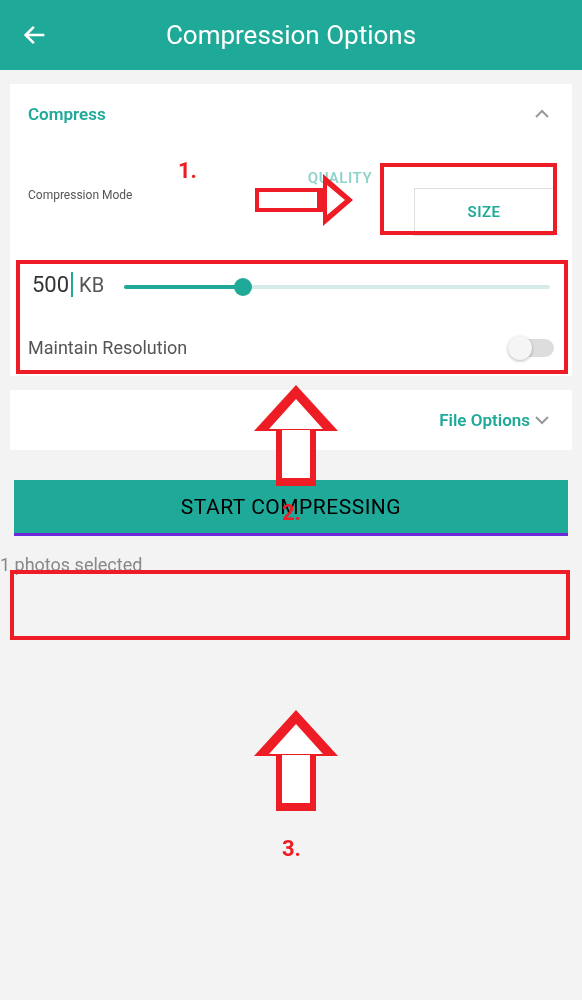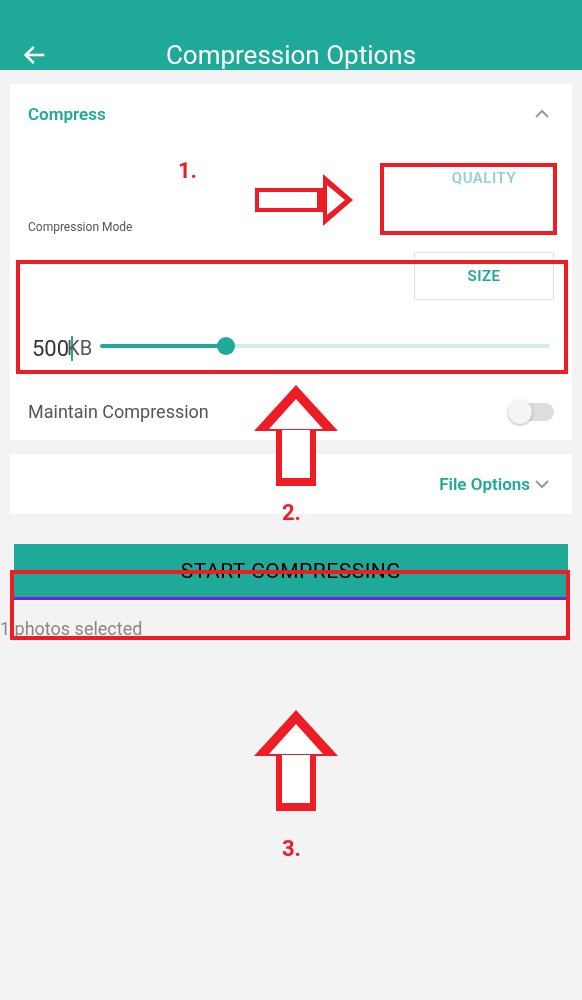--- a/index.html
+++ b/index.html
@@ -8,21 +8,21 @@
       height: 1000px;
       background: #f3f3f3;
       font-family: -apple-system, BlinkMacSystemFont, 'Segoe UI', Roboto, sans-serif;
       position: relative;
       overflow: hidden;
     }
     .header {
       background: #1fa998;
       height: 70px;
       display: flex;
-      align-items: flex-end;
+      align-items: center;
       padding: 0 20px;
       color: white;
     }
     .back-arrow {
       width: 30px;
       height: 30px;
       display: flex;
       align-items: center;
       justify-content: center;
     }
@@ -55,22 +55,21 @@
       display: flex;
       justify-content: space-between;
       align-items: center;
     }
     .mode-label {
       color: #555;
       font-size: 12px;
     }
     .mode-buttons {
       display: flex;
-      gap: 16px;
-      flex-direction: column;
+      gap: 4px;
     }
     .mode-btn {
       width: 140px;
       height: 48px;
       display: flex;
       align-items: center;
       justify-content: center;
       font-size: 15px;
       font-weight: 600;
       letter-spacing: 0.5px;
@@ -90,21 +89,22 @@
       margin-top: 26px;
       padding: 10px 4px 14px 4px;
     }
     .select-size-label {
       color: #555;
       font-size: 17px;
       margin-bottom: 12px;
     }
     .size-input-row {
       display: flex;
-      align-items: flex-start;
+      align-items: flex-end;
+      gap: 12px;
     }
     .size-value {
       color: #333;
       font-size: 22px;
       border-right: 2px solid #1fa998;
       padding-right: 2px;
     }
     .size-unit {
       color: #555;
       font-size: 20px;
@@ -335,21 +335,21 @@
       <div class="slider-container">
         <div class="slider-track">
           <div class="slider-fill"></div>
         </div>
         <div class="slider-thumb"></div>
       </div>
     </div>
   </div>
 
   <div class="maintain-row">
-    <div class="maintain-label">Maintain Compression</div>
+    <div class="maintain-label">Maintain Resolution</div>
     <div class="toggle">
       <div class="toggle-thumb"></div>
     </div>
   </div>
 </div>
 
 <div class="file-options-panel">
   <div class="panel-title">File Options</div>
   <div class="chevron">
     <svg width="24" height="24" viewBox="0 0 24 24" fill="none" stroke="#999" stroke-width="2">

